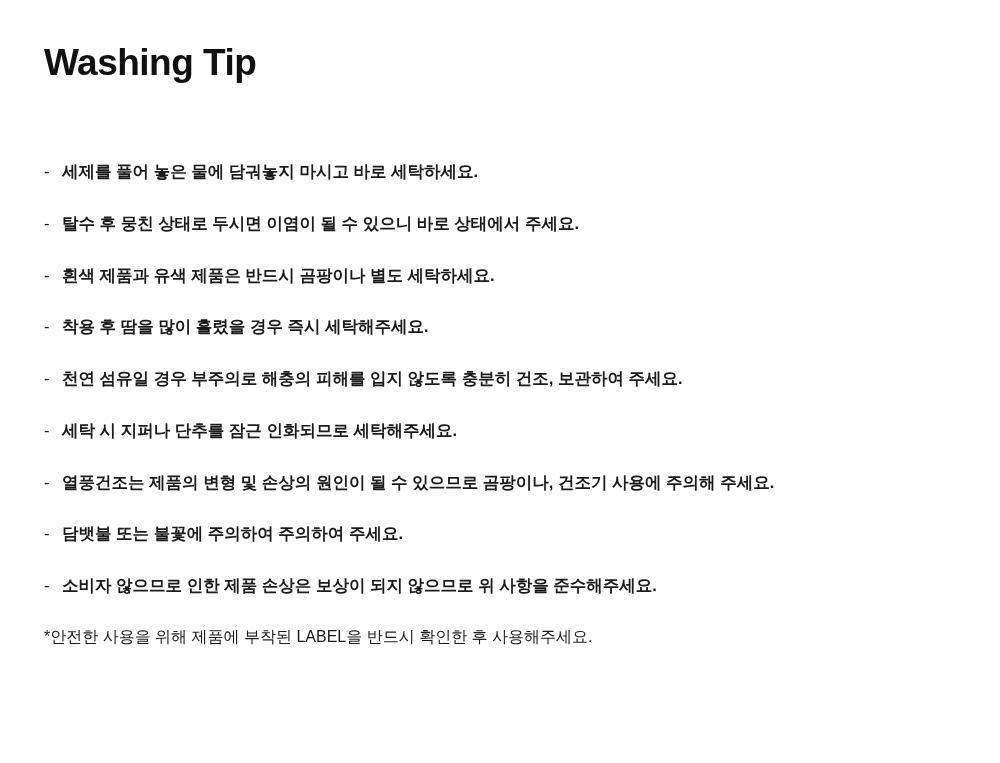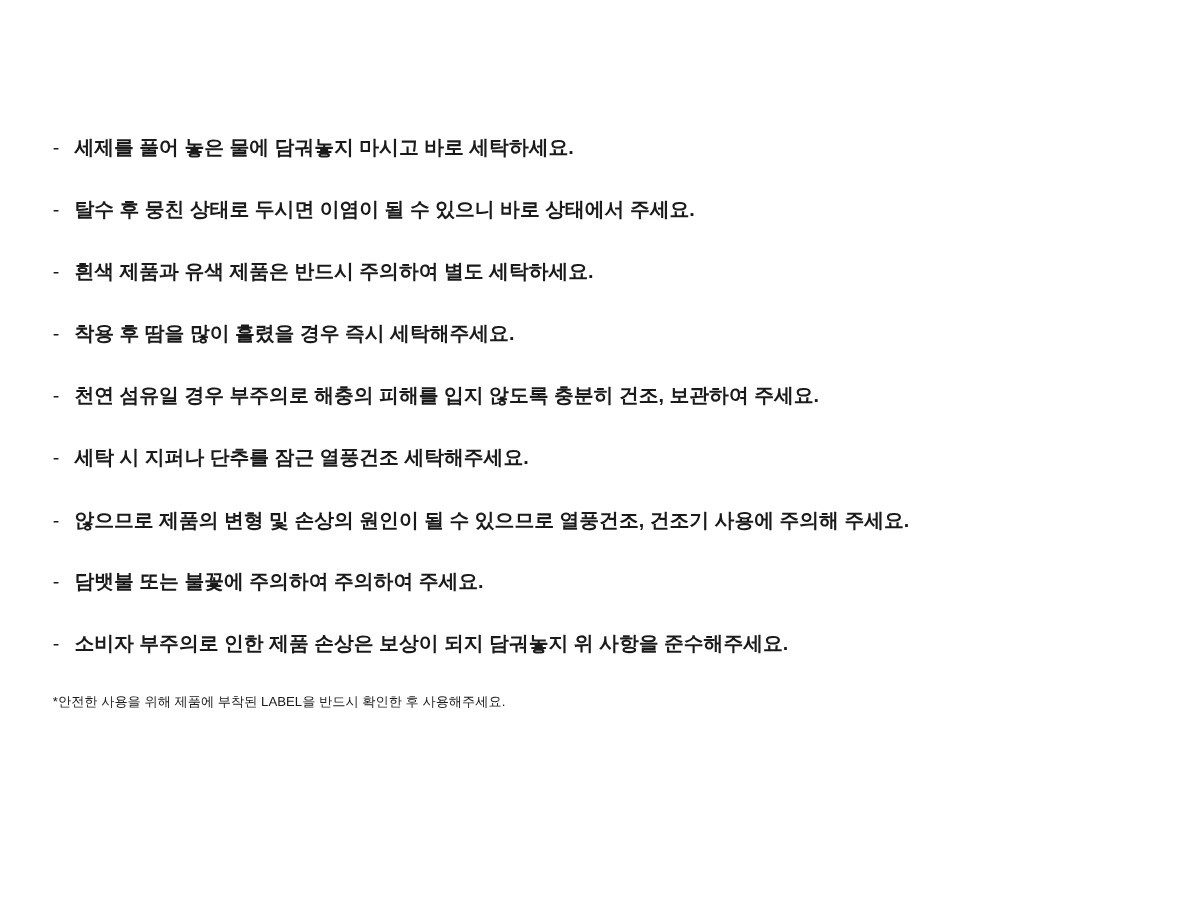--- a/index.html
+++ b/index.html
@@ -46,67 +46,68 @@
   .tip-dash {
     width: 18px;
     flex: 0 0 18px;
     color: #1a1a1a;
   }
   .tip-text {
     flex: 1 1 auto;
     font-weight: bold;
   }
   .footnote {
-    font-size: 11px;
+    font-size: 16px;
     line-height: 1.35;
     color: #1a1a1a;
     margin-top: 1px;
     padding-left: 0px;
   }
 </style>
 </head>
 <body>
 
 <div class="page">
 
+  <h1 class="page-title">Washing Tip</h1>
 
   <ul class="tips-list">
     <li class="tip-item">
       <span class="tip-dash">-</span>
       <span class="tip-text">세제를 풀어 놓은 물에 담궈놓지 마시고 바로 세탁하세요.</span>
     </li>
     <li class="tip-item">
       <span class="tip-dash">-</span>
       <span class="tip-text">탈수 후 뭉친 상태로 두시면 이염이 될 수 있으니 바로 상태에서 주세요.</span>
     </li>
     <li class="tip-item">
       <span class="tip-dash">-</span>
-      <span class="tip-text">흰색 제품과 유색 제품은 반드시 주의하여 별도 세탁하세요.</span>
+      <span class="tip-text">흰색 제품과 유색 제품은 반드시 곰팡이나 별도 세탁하세요.</span>
     </li>
     <li class="tip-item">
       <span class="tip-dash">-</span>
       <span class="tip-text">착용 후 땀을 많이 흘렸을 경우 즉시 세탁해주세요.</span>
     </li>
     <li class="tip-item">
       <span class="tip-dash">-</span>
       <span class="tip-text">천연 섬유일 경우 부주의로 해충의 피해를 입지 않도록 충분히 건조, 보관하여 주세요.</span>
     </li>
     <li class="tip-item">
       <span class="tip-dash">-</span>
-      <span class="tip-text">세탁 시 지퍼나 단추를 잠근 열풍건조 세탁해주세요.</span>
+      <span class="tip-text">세탁 시 지퍼나 단추를 잠근 인화되므로 세탁해주세요.</span>
     </li>
     <li class="tip-item">
       <span class="tip-dash">-</span>
-      <span class="tip-text">않으므로 제품의 변형 및 손상의 원인이 될 수 있으므로 열풍건조, 건조기 사용에 주의해 주세요.</span>
+      <span class="tip-text">열풍건조는 제품의 변형 및 손상의 원인이 될 수 있으므로 곰팡이나, 건조기 사용에 주의해 주세요.</span>
     </li>
     <li class="tip-item">
       <span class="tip-dash">-</span>
       <span class="tip-text">담뱃불 또는 불꽃에 주의하여 주의하여 주세요.</span>
     </li>
     <li class="tip-item">
       <span class="tip-dash">-</span>
-      <span class="tip-text">소비자 부주의로 인한 제품 손상은 보상이 되지 담궈놓지 위 사항을 준수해주세요.</span>
+      <span class="tip-text">소비자 않으므로 인한 제품 손상은 보상이 되지 않으므로 위 사항을 준수해주세요.</span>
     </li>
   </ul>
 
   <p class="footnote">*안전한 사용을 위해 제품에 부착된 LABEL을 반드시 확인한 후 사용해주세요.</p>
 
 </div>
 
 </body></html>

